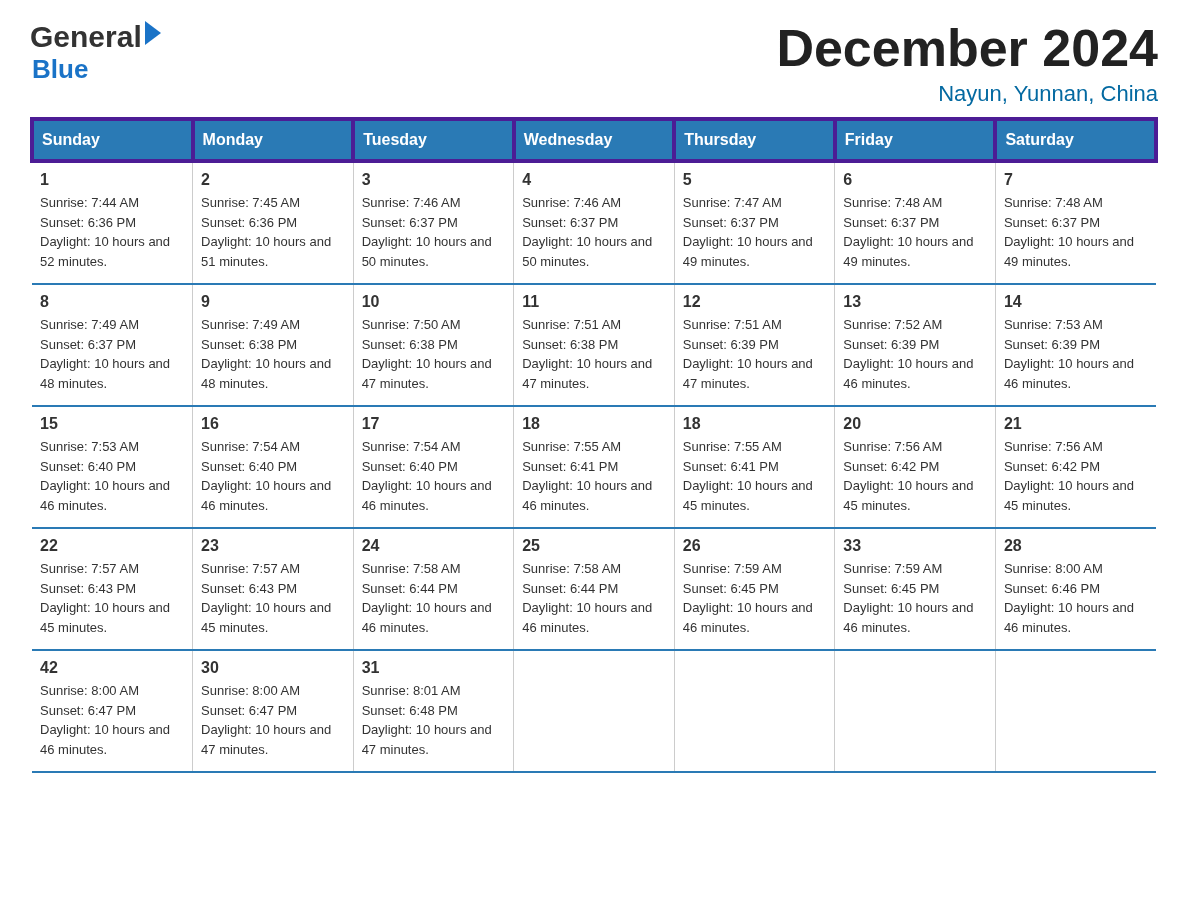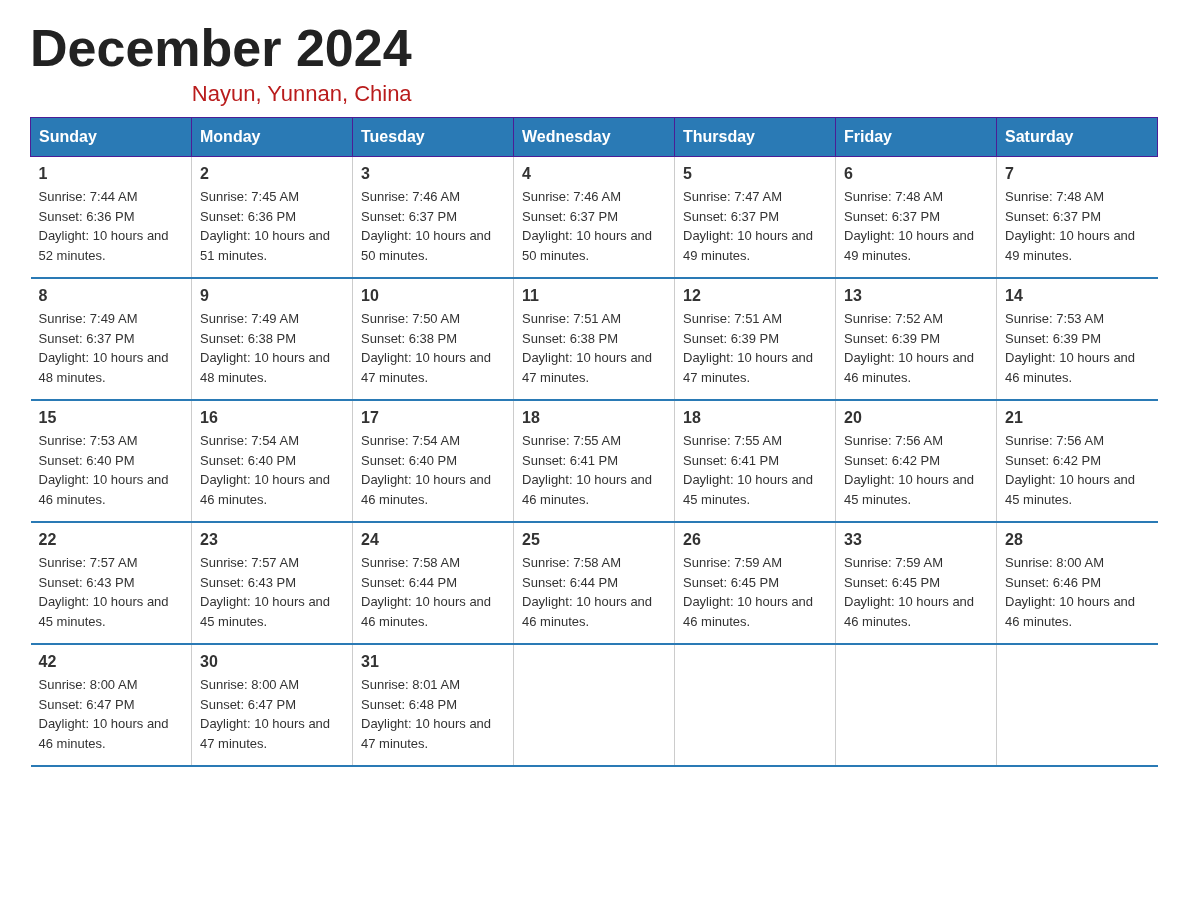--- a/index.html
+++ b/index.html
@@ -25,38 +25,38 @@
       text-align: right;
     }
     .month-title {
       font-size: 52px;
       font-weight: bold;
       color: #222;
       line-height: 1.1;
     }
     .location {
       font-size: 22px;
-      color: #b91c1c;
+      color: #0369a1;
       margin-top: 4px;
     }
     table {
       width: 100%;
       border-collapse: collapse;
       margin-top: 10px;
     }
     thead tr {
       background-color: #2a7ab5;
     }
     thead th {
       color: #fff;
       font-size: 16px;
       font-weight: bold;
       padding: 10px 8px;
       text-align: left;
-      border: 1px solid #4c1d95;
+      border: 4px solid #4c1d95;
     }
     tbody tr {
       border-bottom: 2px solid #2a7ab5;
     }
     tbody td {
       vertical-align: top;
       padding: 8px 8px 12px 8px;
       font-size: 13px;
       color: #333;
       border-right: 1px solid #ccc;
@@ -99,20 +99,27 @@
       font-size: 26px;
       font-weight: bold;
       color: #1a73c7;
       margin-left: 2px;
     }
   </style>
 </head>
 <body>
 
 <div class="header">
+  <div class="logo">
+    <div class="logo-wrapper">
+      <span class="logo-text-general">General</span>
+      <span class="logo-triangle"></span>
+    </div>
+    <div class="logo-row2">Blue</div>
+  </div>
   <div class="title-area">
     <div class="month-title">December 2024</div>
     <div class="location">Nayun, Yunnan, China</div>
   </div>
 </div>
 
 <table>
   <thead>
     <tr>
     <th>Sunday</th>

